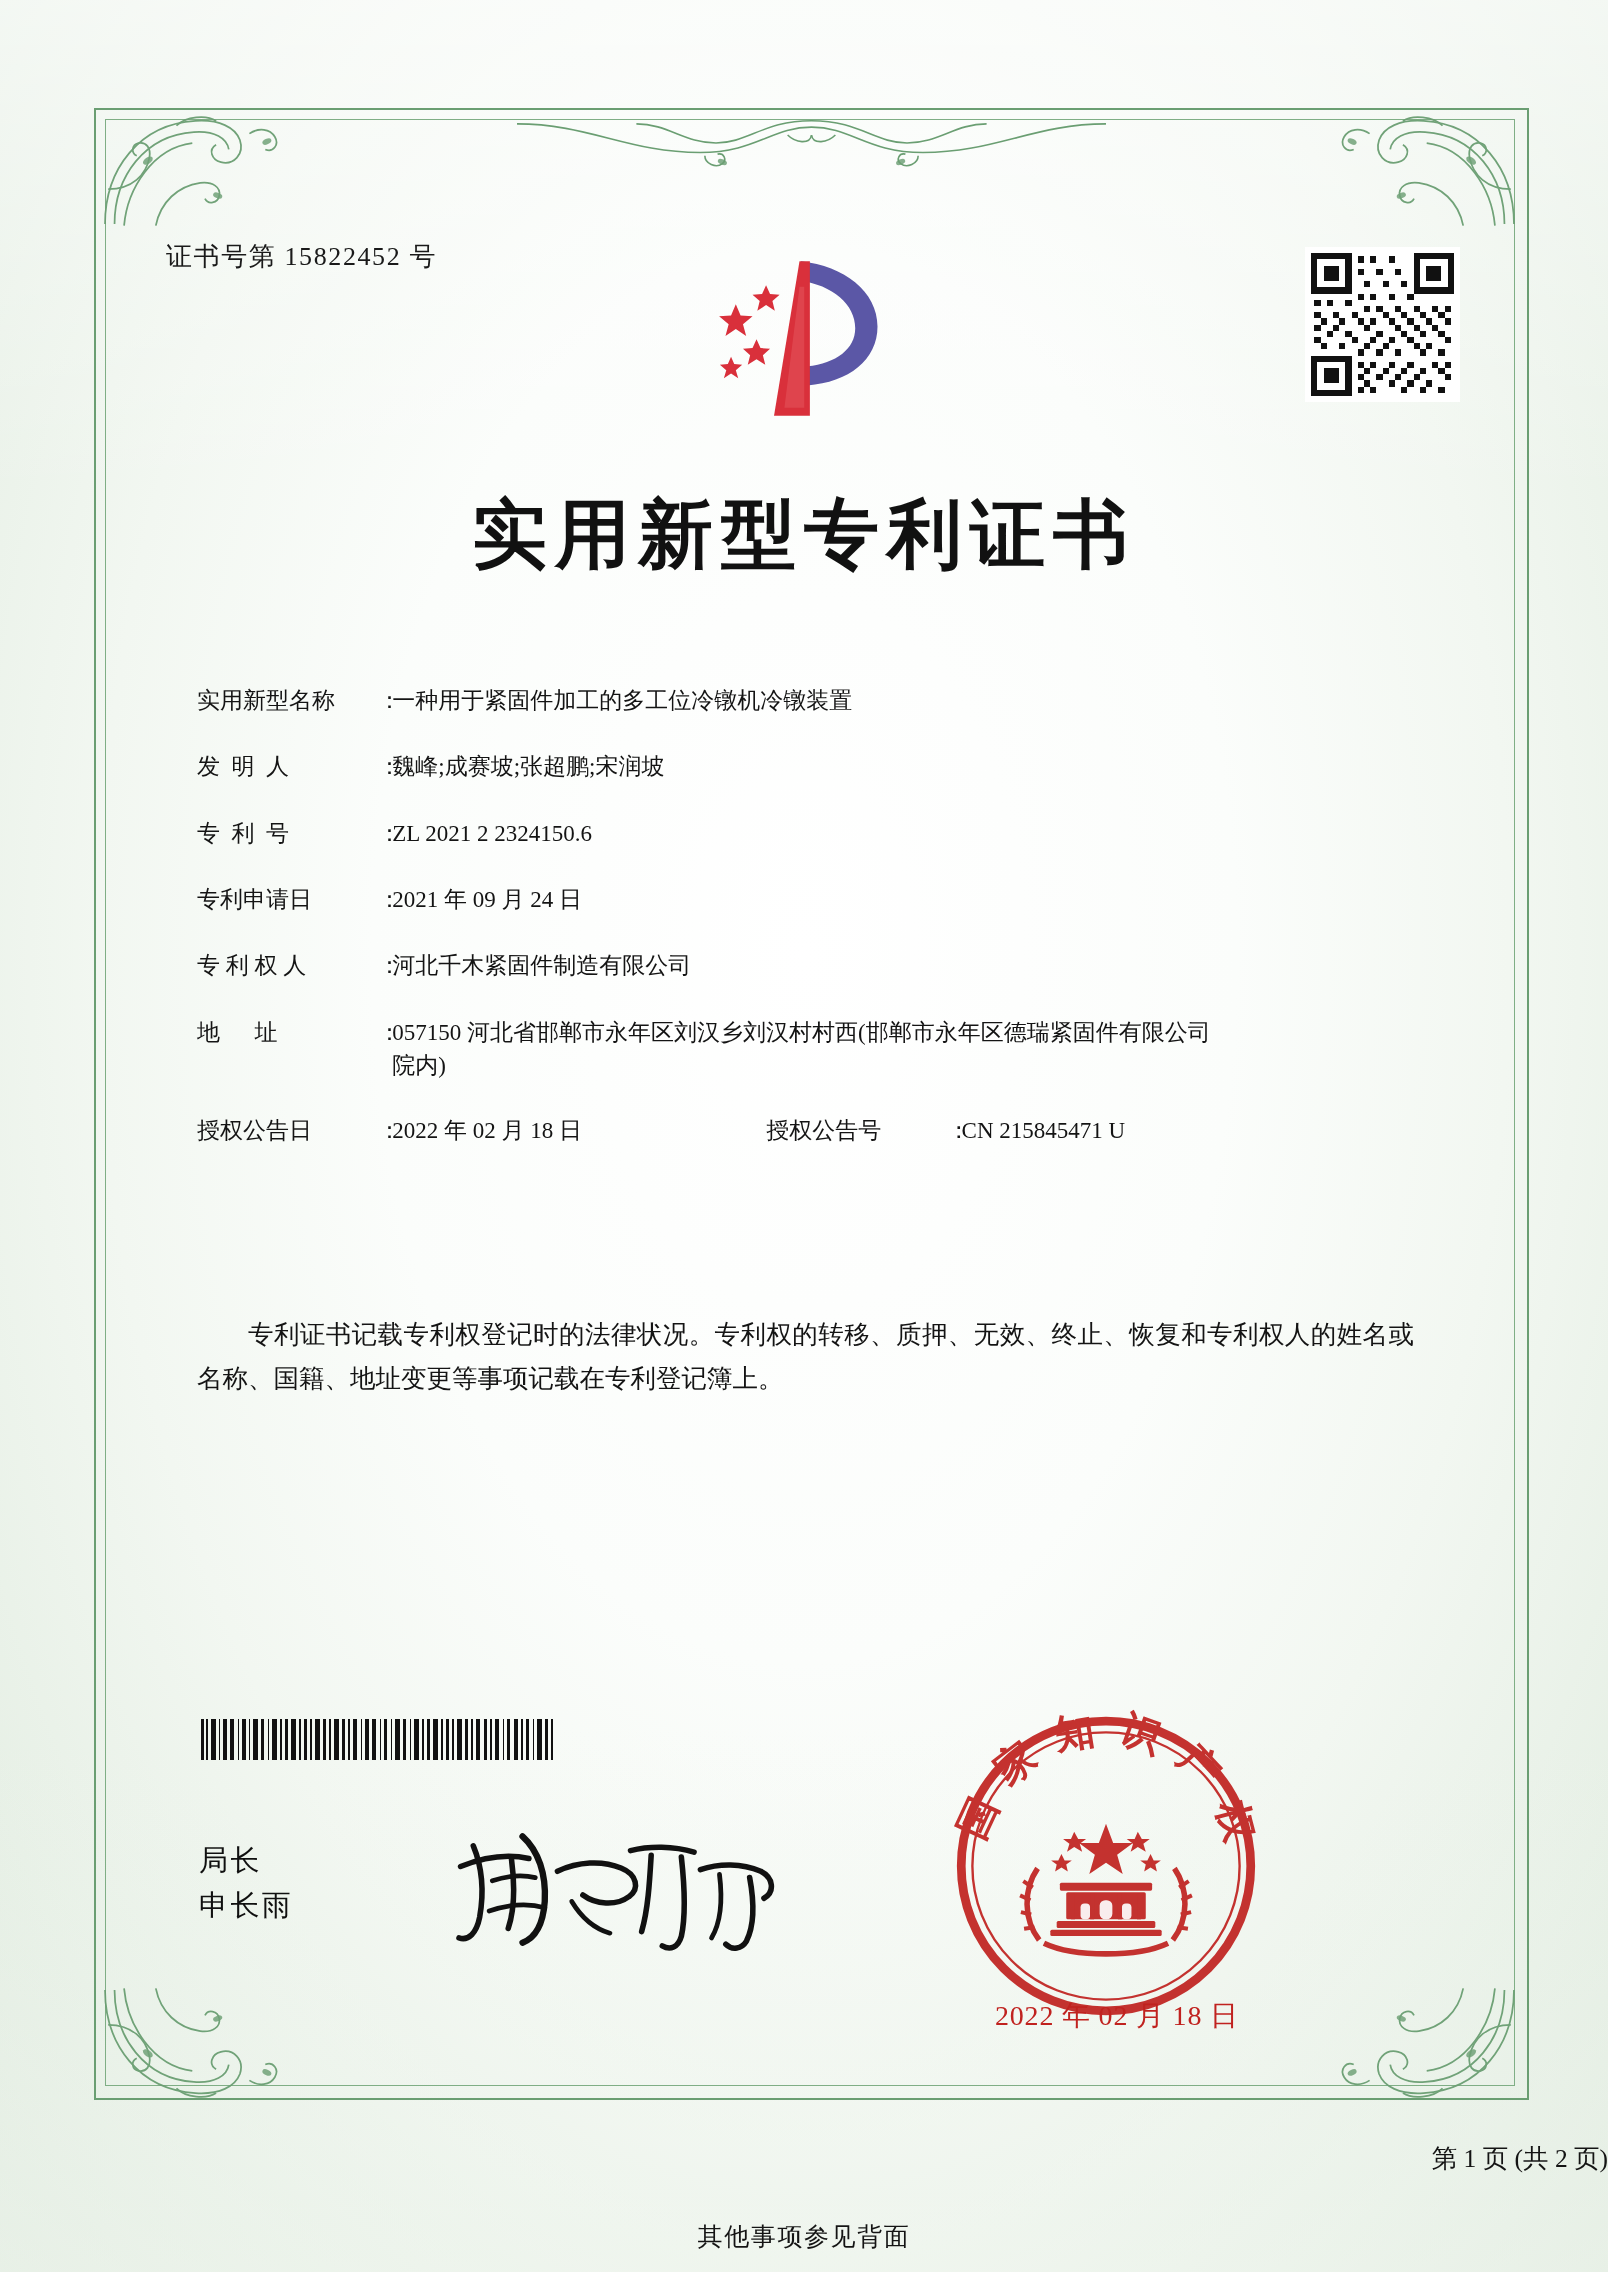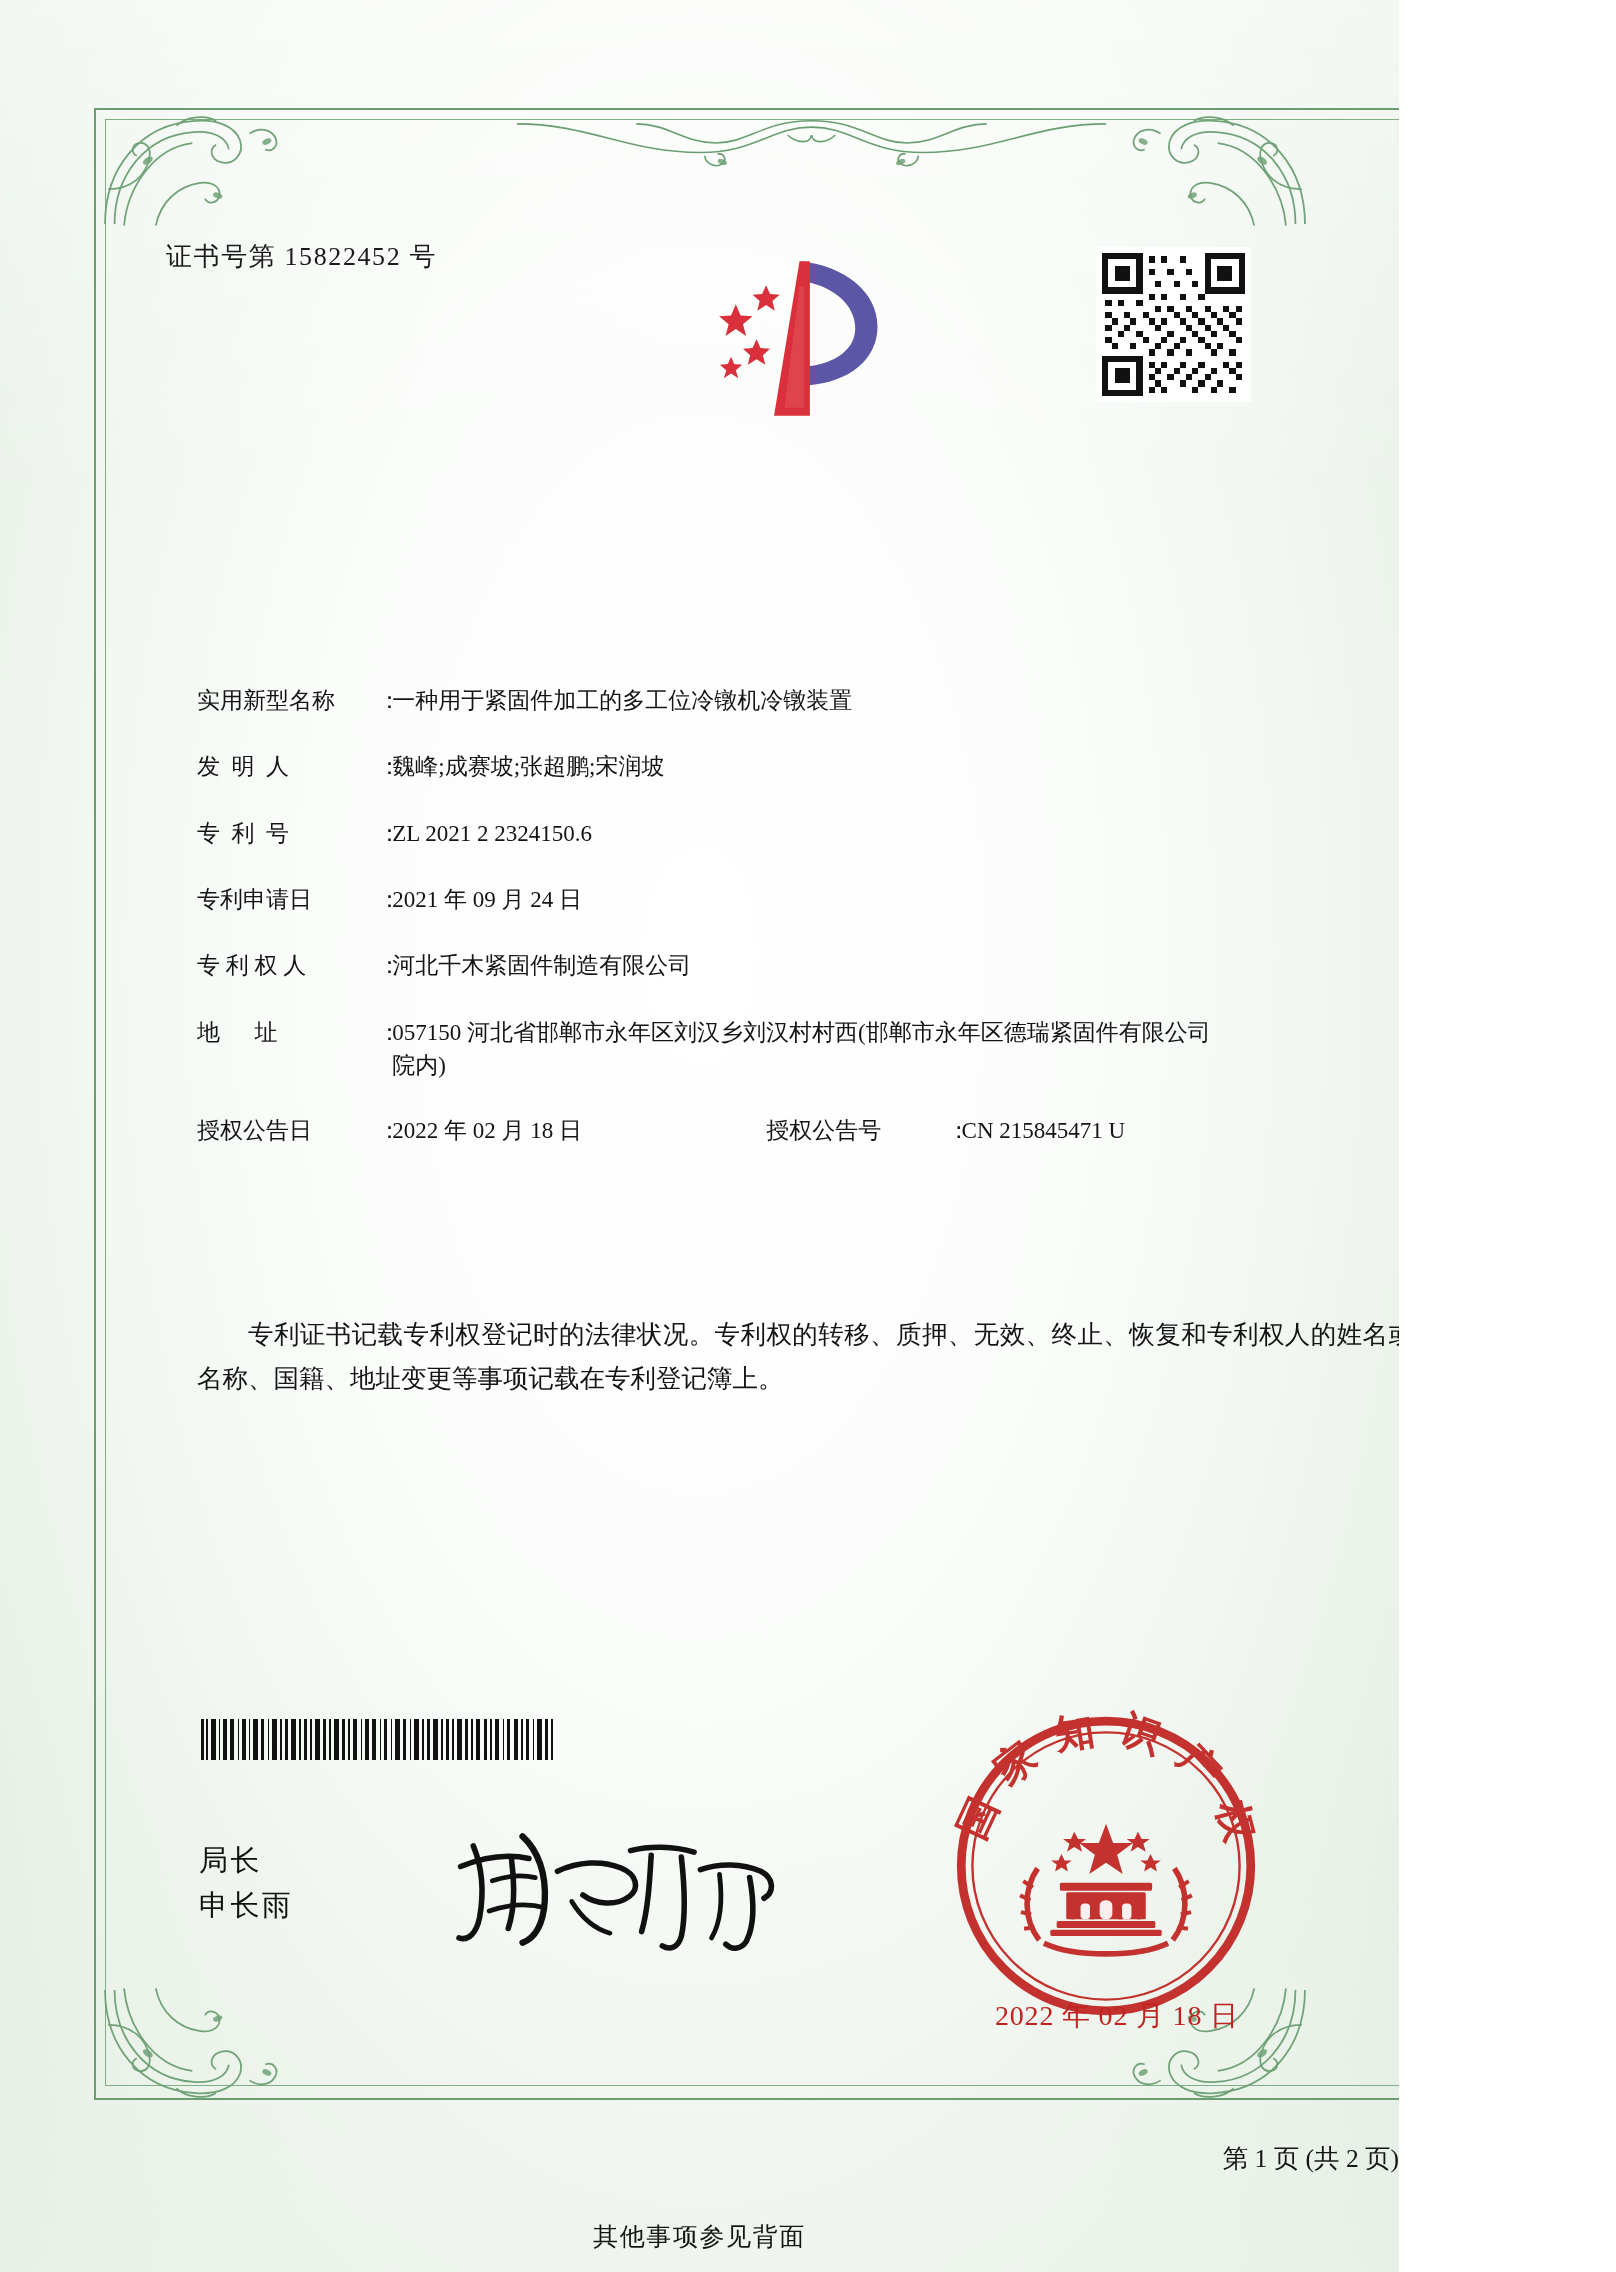--- a/index.html
+++ b/index.html
@@ -9,21 +9,21 @@
   }
   body {
     width: 1617px;
     height: 2273px;
     font-family: "Liberation Serif", serif;
     -webkit-font-smoothing: antialiased;
   }
 
   .page {
     position: relative;
-    width: 1399px;
+    width: 1608px;
     height: 2273px;
     background:
       radial-gradient(ellipse at 50% 42%, #ffffff 0%, #fbfdfb 38%, #f2f7f1 62%, #e7f0e6 84%, #dfeade 100%);
     overflow: hidden;
   }
 
   
   .paper-tint {
     position: absolute;
     inset: 0;
@@ -470,20 +470,21 @@
           <rect x="78" y="86" width="4" height="4"></rect>
         <rect x="34" y="90" width="4" height="4"></rect>
           <rect x="42" y="90" width="4" height="4"></rect>
           <rect x="62" y="90" width="4" height="4"></rect>
           <rect x="74" y="90" width="4" height="4"></rect>
           <rect x="86" y="90" width="4" height="4"></rect>
       </g>
     </svg>
   </div>
 
+  <div class="title">实用新型专利证书</div>
 
   <div class="fields">
     <div class="field-row">
       <div class="field-label">实用新型名称</div>
       <div class="field-colon">：</div>
       <div class="field-value">一种用于紧固件加工的多工位冷镦机冷镦装置</div>
     </div>
     <div class="field-row">
       <div class="field-label">发  明  人</div>
       <div class="field-colon">：</div>

